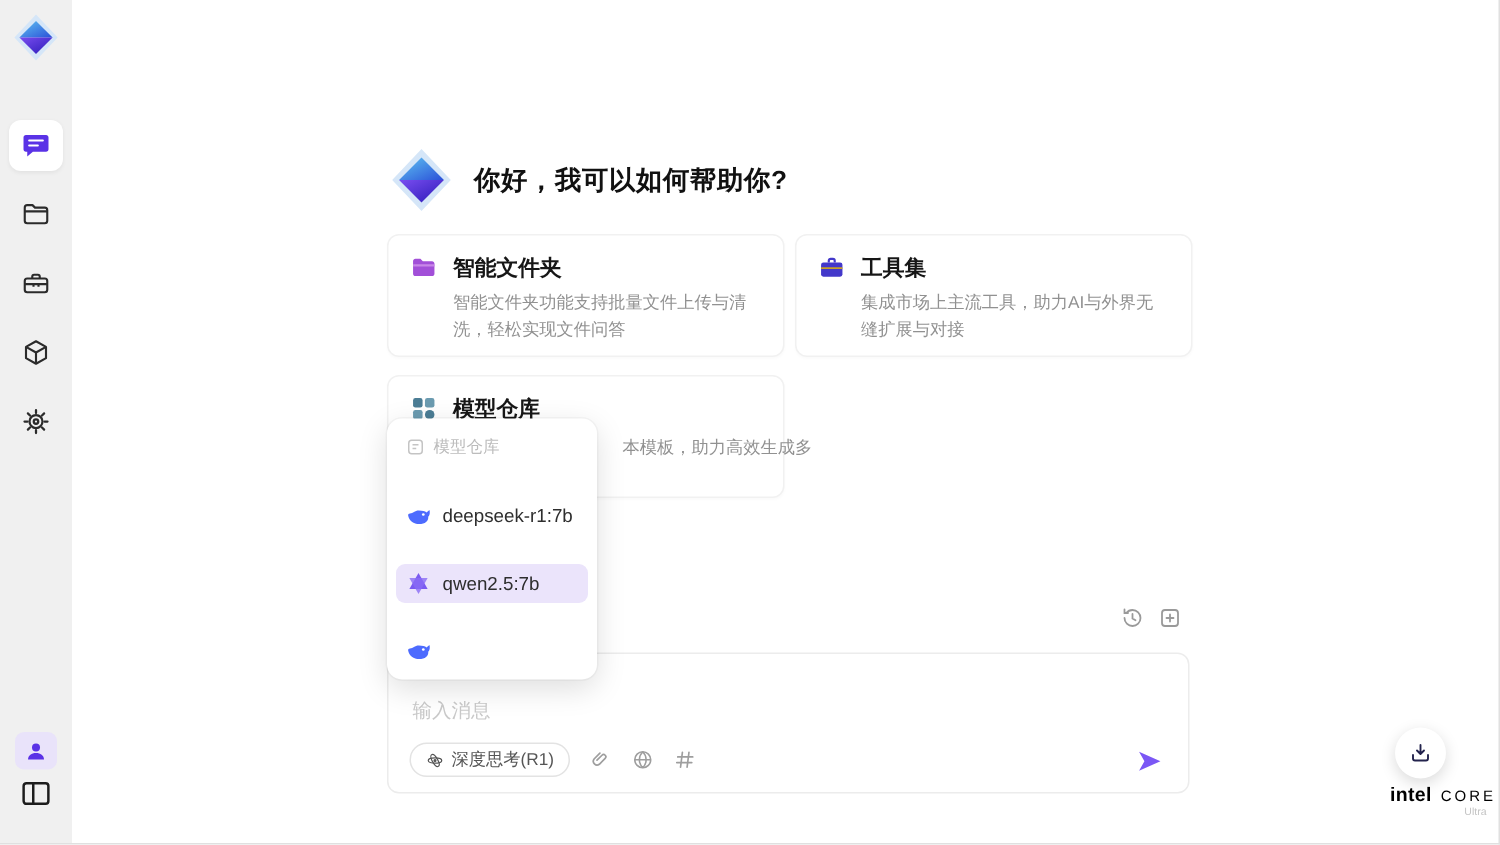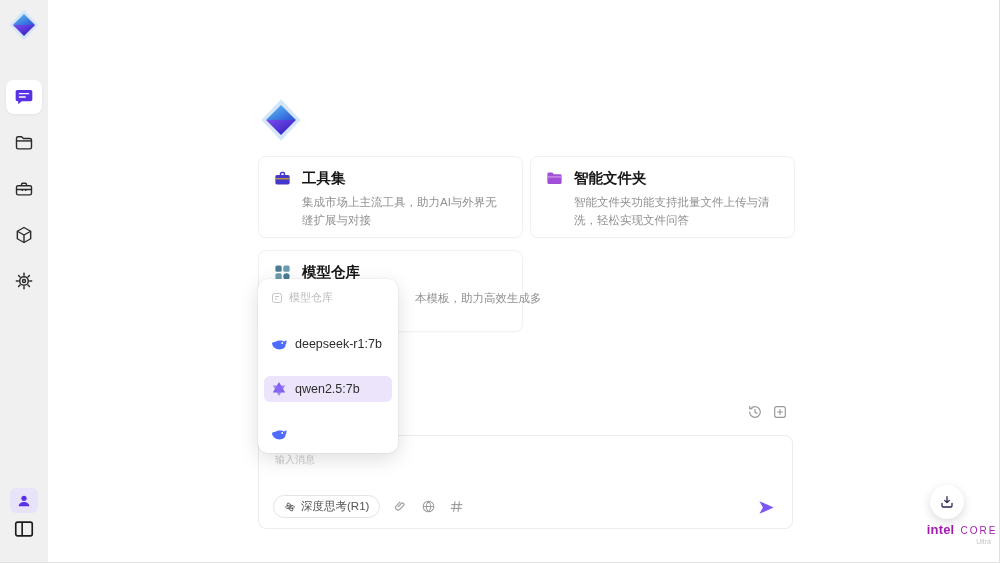--- a/index.html
+++ b/index.html
@@ -40,32 +40,32 @@
   
   .model-pill { position:absolute; left:258px; top:401px; height:24px; display:inline-flex; align-items:center; gap:6px; padding:0 9px; background:#ededef; border-radius:5px; cursor:pointer; }
   .model-pill svg.m { width:14px; height:14px; }
   .model-pill-label { font-size:12px; color:#333; }
   .chev { width:10px; height:10px; color:#555; }
   .row-icons { position:absolute; top:404px; display:flex; gap:9px; color:#9a9a9a; }
   .row-icons { left:747px; }
   .row-icons svg { width:16px; height:16px; cursor:pointer; }
   
   .composer { position:absolute; left:258px; top:435px; width:535px; height:94px; border:1px solid #ececec; border-radius:8px; background:#fff; }
-  .composer textarea { position:absolute; left:0; top:4px; width:100%; height:52px; border:none; outline:none; resize:none; background:transparent; padding:13px 16px 0; font-family:"Liberation Sans", sans-serif; font-size:10px; color:#737373; }
+  .composer textarea { position:absolute; left:0; top:16px; width:100%; height:52px; border:none; outline:none; resize:none; background:transparent; padding:13px 16px 0; font-family:"Liberation Sans", sans-serif; font-size:13px; color:#737373; }
   .composer textarea::placeholder { color:#c9c9c9; }
   .composer-bar { position:absolute; left:14px; bottom:10px; display:flex; align-items:center; gap:13px;margin-top:22px; }
   .deep-pill { display:inline-flex; align-items:center; gap:5px; border:1px solid #e3e3e3; border-radius:12px; padding:3px 10px; font-size:11.5px; color:#555; background:#fff; cursor:pointer; }
   .deep-pill svg { width:12px; height:12px; }
   .tool-icon { width:15px; height:15px; color:#9e9e9e; cursor:pointer; }
   .send-btn { position:absolute; right:16px; bottom:11px; width:19px; height:19px; color:#7b57f5; cursor:pointer; }
   
   .fab { position:absolute; left:930px; top:485px; width:34px; height:34px; border-radius:50%; background:#fff; box-shadow:0 3px 10px rgba(0,0,0,.15); display:flex; align-items:center; justify-content:center; color:#23234d; cursor:pointer; }
   .fab svg { width:16px; height:16px; }
   .intel { position:absolute; left:929px; top:522px; width:66px; text-align:center; }
-  .intel-row { display:flex; align-items:baseline; justify-content:center; gap:6px; color:#a21caf; }
+  .intel-row { display:flex; align-items:baseline; justify-content:center; gap:6px; color:#000000; }
   .intel-word { font-size:13px; font-weight:bold; letter-spacing:.2px; }
   .core-word { font-size:10px; letter-spacing:2px;text-align:center; }
   .intel-sub { font-size:7px; color:#c4c4c4; text-align:right; padding-right:4px; margin-top:1px; }
 </style>
 </head>
 <body>
 
 <div class="sidebar">
   <svg class="side-logo" viewBox="0 0 40 40">
     <defs>
@@ -128,44 +128,45 @@
     </svg>
   </div>
 </div>
 
 <div class="greeting">
   <svg class="logo" viewBox="0 0 40 40">
     <polygon points="20,2 37,20 20,38 3,20" fill="#d5e6f8"></polygon>
     <polygon points="20,7 33,20 7,20" fill="url(#gTop)"></polygon>
     <polygon points="7,20 33,20 20,33" fill="url(#gBot)"></polygon>
   </svg>
+  <div class="greeting-text">你好，我可以如何帮助你?</div>
 </div>
 
 <div class="cards">
+  <div class="card">
+    <div class="card-head">
+      <svg viewBox="0 0 24 24">
+        <path fill="#a24fd8" d="M3 6.5c0-1.1.9-2 2-2h4.2l2 2H19c1.1 0 2 .9 2 2v8.5c0 1.1-.9 2-2 2H5c-1.1 0-2-.9-2-2V6.5z"></path>
+        <path fill="#c887e8" d="M3 9h18v2H3z"></path>
+      </svg>
+      <span class="card-title">智能文件夹</span>
+    </div>
+    <div class="card-desc">智能文件夹功能支持批量文件上传与清洗，轻松实现文件问答</div>
+  </div>
+
   <div class="card">
     <div class="card-head">
       <svg viewBox="0 0 24 24">
         <rect x="3" y="7.5" width="18" height="12" rx="2" fill="#4338ca"></rect>
         <path d="M9.5 7.5V6c0-.8.7-1.5 1.5-1.5h2c.8 0 1.5.7 1.5 1.5v1.5" fill="none" stroke="#4338ca" stroke-width="1.8"></path>
         <path fill="#c9a227" d="M3 11.5h18v1.6H3z"></path>
       </svg>
       <span class="card-title">工具集</span>
     </div>
     <div class="card-desc">集成市场上主流工具，助力AI与外界无缝扩展与对接</div>
-  </div>
-
-  <div class="card">
-    <div class="card-head">
-      <svg viewBox="0 0 24 24">
-        <path fill="#a24fd8" d="M3 6.5c0-1.1.9-2 2-2h4.2l2 2H19c1.1 0 2 .9 2 2v8.5c0 1.1-.9 2-2 2H5c-1.1 0-2-.9-2-2V6.5z"></path>
-        <path fill="#c887e8" d="M3 9h18v2H3z"></path>
-      </svg>
-      <span class="card-title">智能文件夹</span>
-    </div>
-    <div class="card-desc">智能文件夹功能支持批量文件上传与清洗，轻松实现文件问答</div>
   </div>
 
   <div class="card">
     <div class="card-head">
       <svg viewBox="0 0 24 24">
         <rect x="3" y="3" width="8" height="8" rx="2" fill="#4b7d95"></rect>
         <rect x="13" y="3" width="8" height="8" rx="2" fill="#6b9bb0"></rect>
         <rect x="3" y="13" width="8" height="8" rx="2" fill="#6b9bb0"></rect>
         <rect x="13" y="13" width="8" height="8" rx="4" fill="#4b7d95"></rect>
       </svg>

